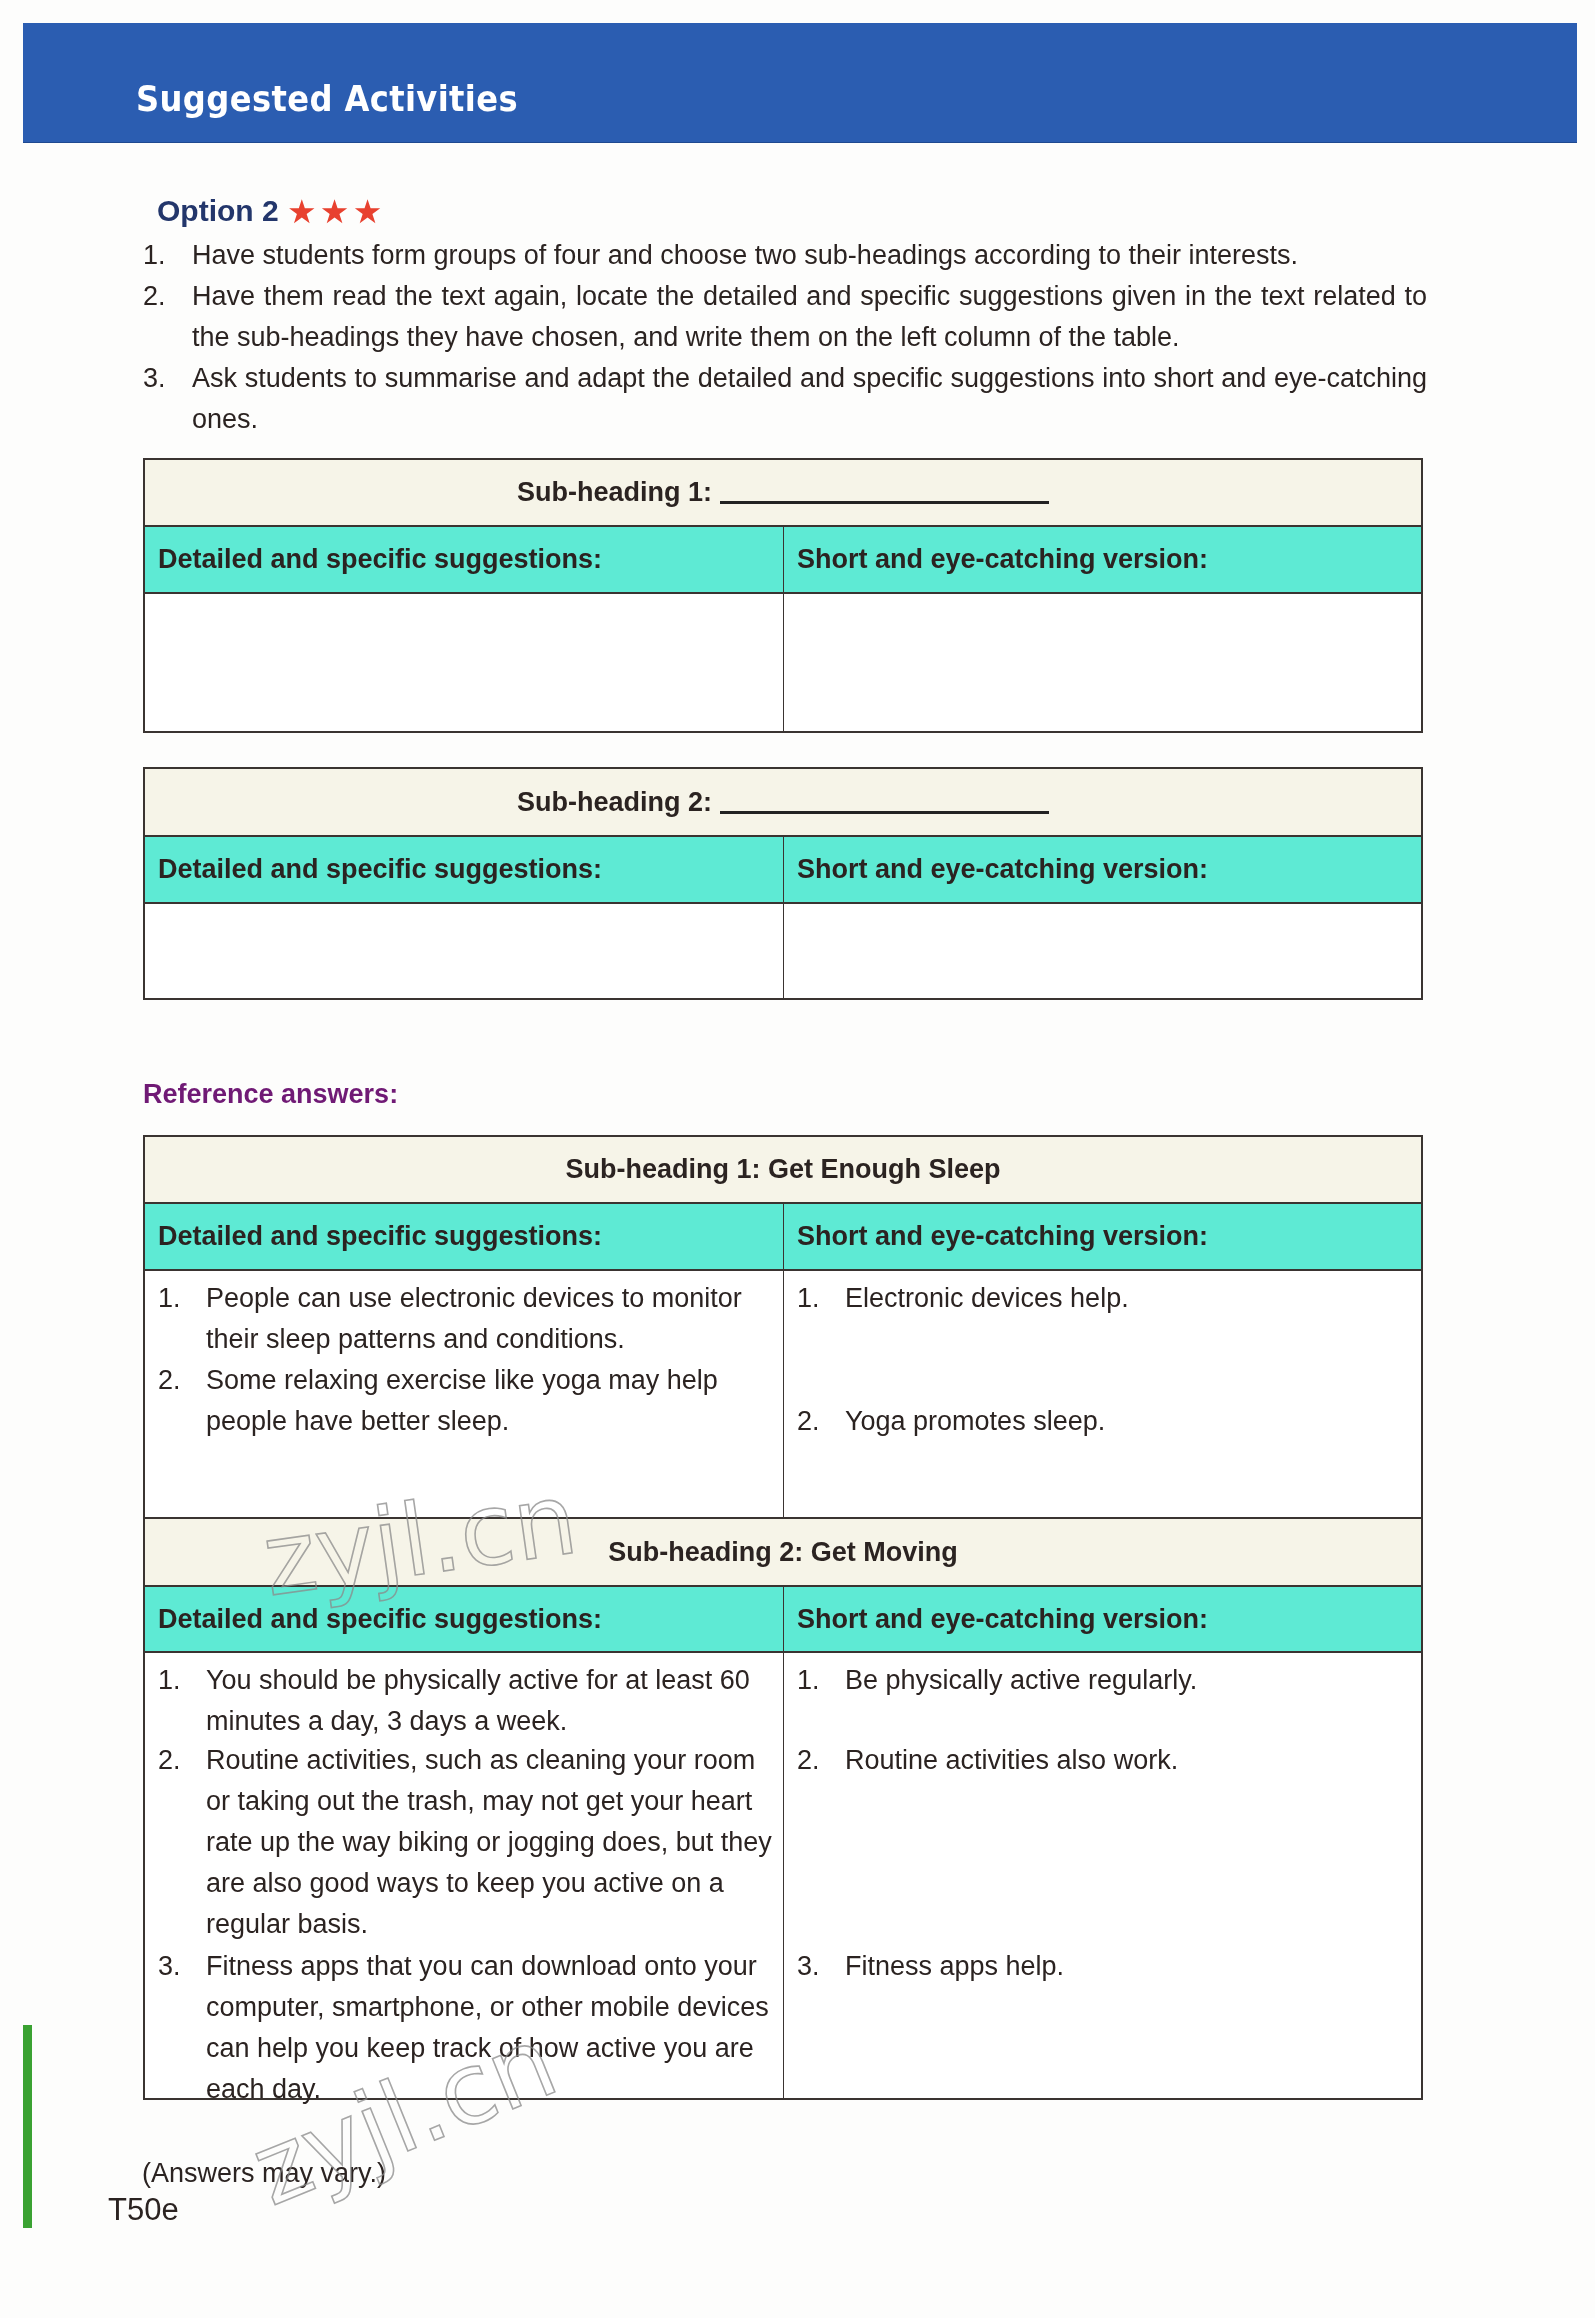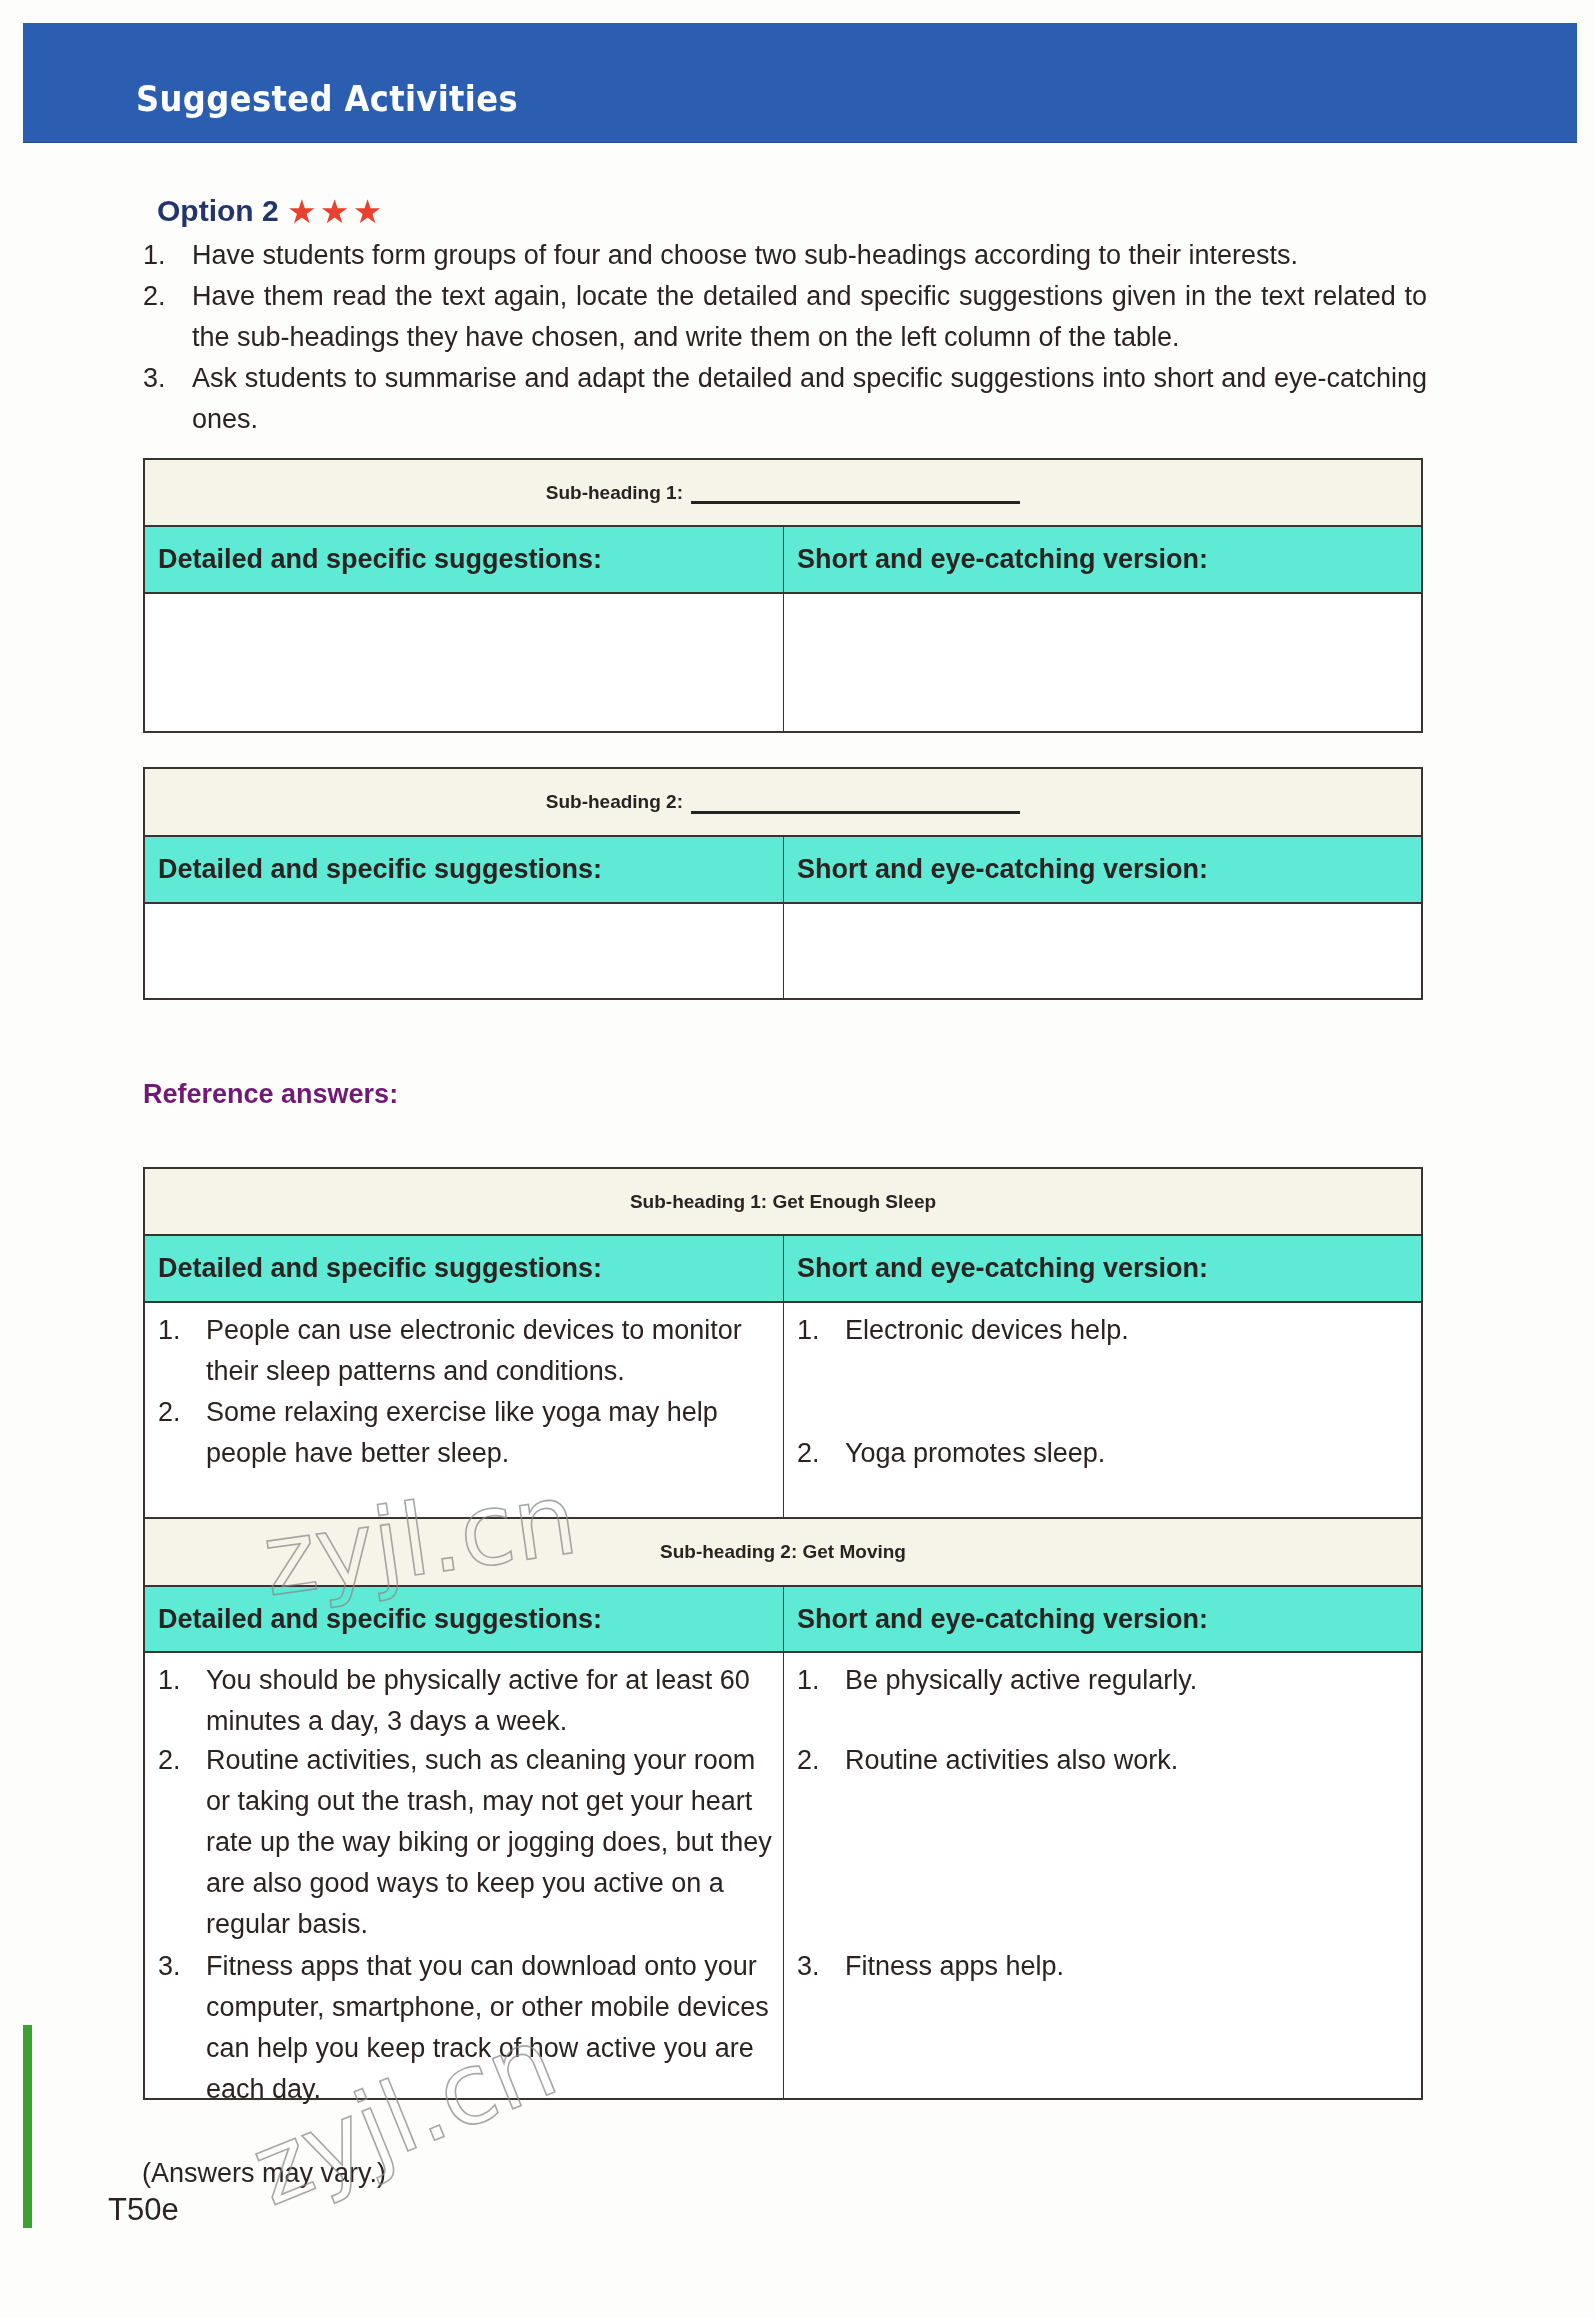--- a/index.html
+++ b/index.html
@@ -36,21 +36,21 @@
   .instructions .txt { flex: 1; text-align: justify; }
   .tbl {
     position: absolute; left: 143px; width: 1280px;
     border: 2.5px solid #3a3431; box-sizing: border-box;
     display: grid; grid-template-columns: 639px 1fr;
   }
   .tbl .subhead {
     grid-column: 1 / span 2; background: #f6f4e8;
     border-bottom: 2.5px solid #3a3431;
     display: flex; align-items: center; justify-content: center;
-    font-weight: bold; font-size: 19px; color: #2b2321;
+    font-weight: bold; font-size: 27px; color: #2b2321;
   }
   .tbl .blank-line {
     display: inline-block; width: 329px; border-bottom: 3.3px solid #222; margin-left: 8.2px; height: 20px;
   }
   .tbl .colhead {
     background: #5eead4; border-bottom: 2.5px solid #3a3431;
     display: flex; align-items: center; padding-left: 13px;
     font-weight: bold; font-size: 27px; color: #2b2321;
   }
   .tbl .colhead.left, .tbl .cell.left { border-right: 1.6px solid #3a3431; }
@@ -107,21 +107,21 @@
     <span class="blank-line"></span>
   </div>
   <div class="colhead left">Detailed and specific suggestions:</div>
   <div class="colhead">Short and eye-catching version:</div>
   <div class="cell left"></div>
   <div class="cell"></div>
 </div>
 
 <div class="ref-label">Reference answers:</div>
 
-<div class="tbl" style="top:1135px; height:456px; grid-template-rows:67px 67px 1fr;margin-top:32px;">
+<div class="tbl" style="top:1135px; height:456px; grid-template-rows:67px 67px 1fr;">
   <div class="subhead">Sub-heading 1: Get Enough Sleep</div>
   <div class="colhead left">Detailed and specific suggestions:</div>
   <div class="colhead">Short and eye-catching version:</div>
   <div class="cell left">
     <div class="item" style="top:6.6px;">
       <span class="num">1.</span>
       <span class="txt">People can use electronic devices to monitor their sleep patterns and conditions.</span>
     </div>
     <div class="item" style="top:89px;">
       <span class="num">2.</span>

